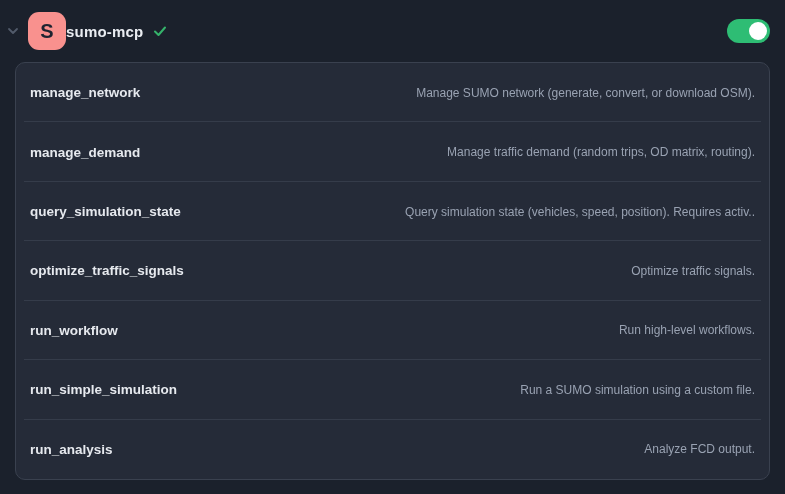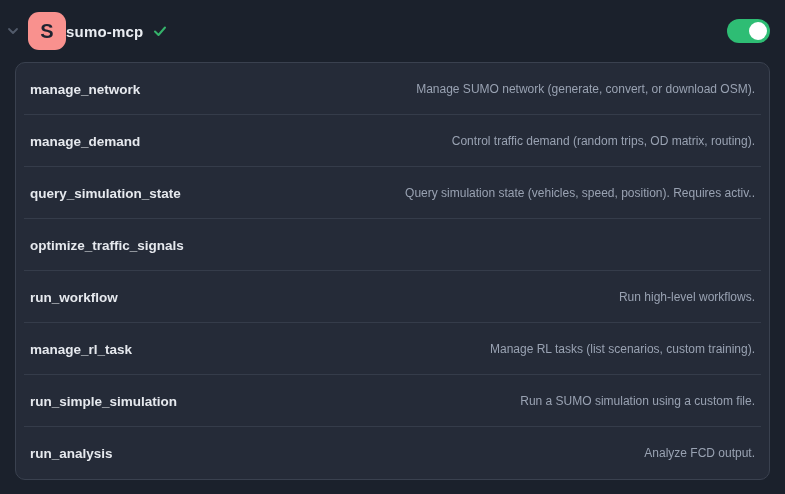--- a/index.html
+++ b/index.html
@@ -131,42 +131,39 @@
 
 <div class="panel">
 
   <div class="tool-row">
     <span class="tool-name">manage_network</span>
     <span class="tool-desc">Manage SUMO network (generate, convert, or download OSM).</span>
   </div>
 
   <div class="tool-row">
     <span class="tool-name">manage_demand</span>
-    <span class="tool-desc">Control traffic demand (random trips, OD matrix, routing).</span>
+    <span class="tool-desc">Manage traffic demand (random trips, OD matrix, routing).</span>
   </div>
 
 
   <div class="tool-row">
     <span class="tool-name">query_simulation_state</span>
     <span class="tool-desc">Query simulation state (vehicles, speed, position). Requires activ..</span>
   </div>
 
   <div class="tool-row">
     <span class="tool-name">optimize_traffic_signals</span>
+    <span class="tool-desc">Optimize traffic signals.</span>
   </div>
 
   <div class="tool-row">
     <span class="tool-name">run_workflow</span>
     <span class="tool-desc">Run high-level workflows.</span>
   </div>
 
-  <div class="tool-row">
-    <span class="tool-name">manage_rl_task</span>
-    <span class="tool-desc">Manage RL tasks (list scenarios, custom training).</span>
-  </div>
 
 
   <div class="tool-row">
     <span class="tool-name">run_simple_simulation</span>
     <span class="tool-desc">Run a SUMO simulation using a custom file.</span>
   </div>
 
   <div class="tool-row">
     <span class="tool-name">run_analysis</span>
     <span class="tool-desc">Analyze FCD output.</span>

